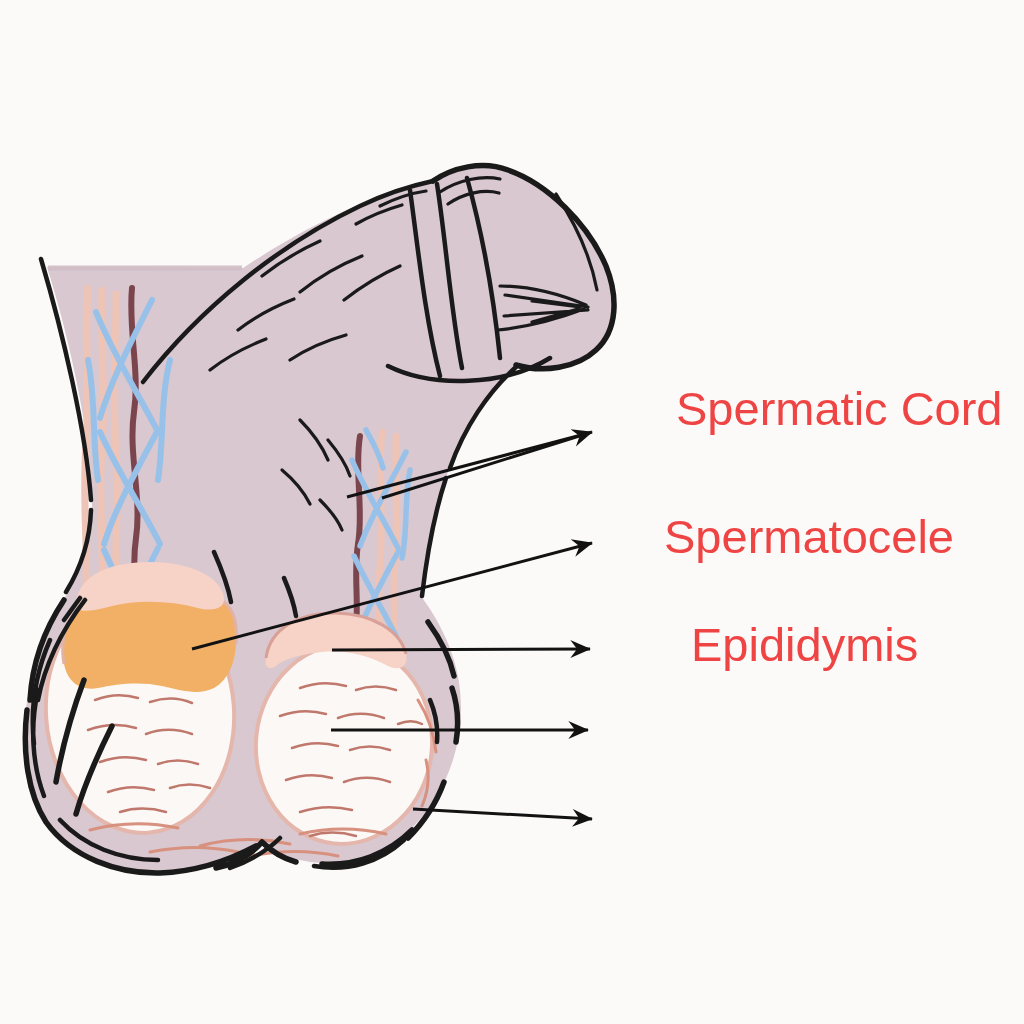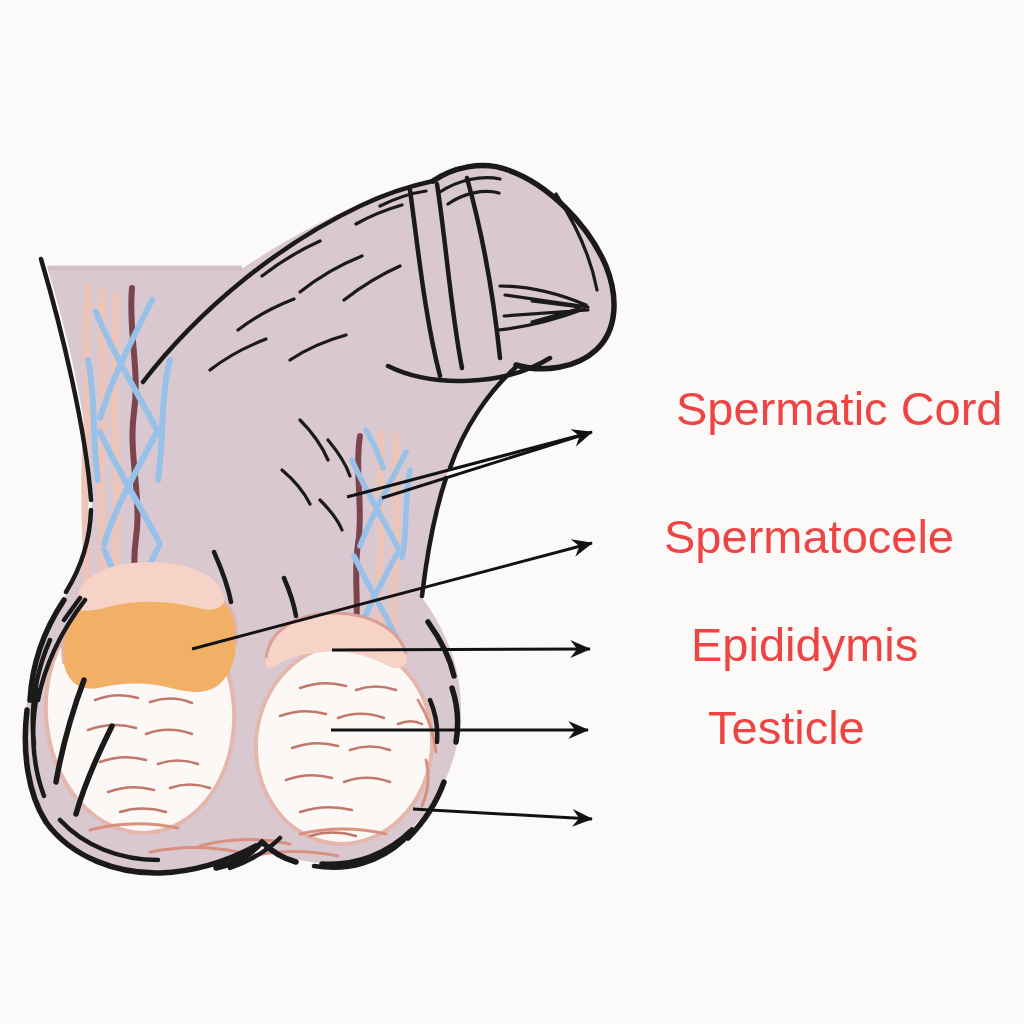--- a/index.html
+++ b/index.html
@@ -207,14 +207,13 @@
       <path marker-end="url(#arrowhead)" d="M192,649 L592,543"></path>
       <path marker-end="url(#arrowhead)" d="M332,650 L590,649"></path>
       <path marker-end="url(#arrowhead)" d="M331,730 L588,730"></path>
       <path marker-end="url(#arrowhead)" d="M413,809 L592,819"></path>
     </g>
   </svg>
 
   <div class="anat-label lbl-spermatic-cord">Spermatic Cord</div>
   <div class="anat-label lbl-epididymis">Epididymis</div>
   <div class="anat-label lbl-spermatocele">Spermatocele</div>
-  <div class="anat-label lbl-testicle">Testicle</div>
 </div>
 
 </body></html>

